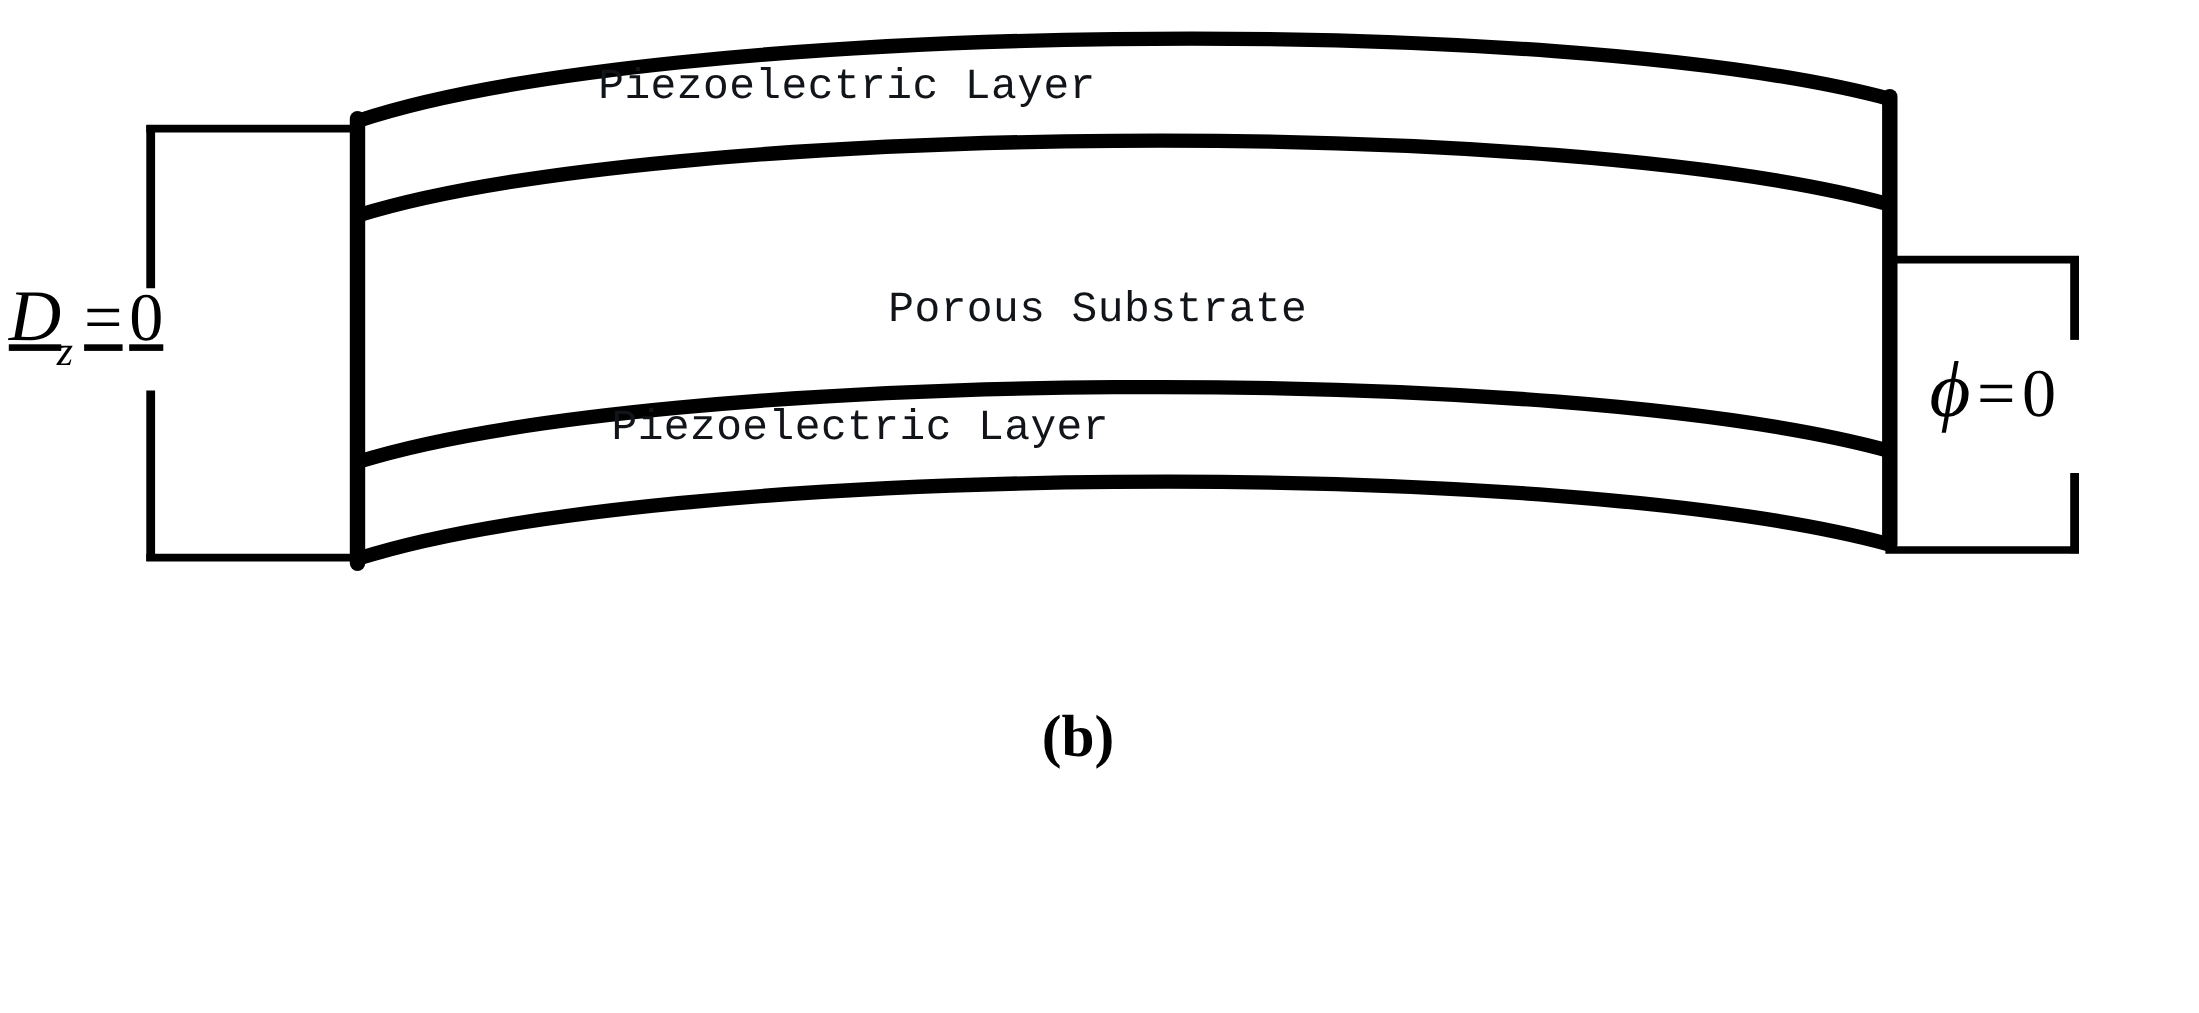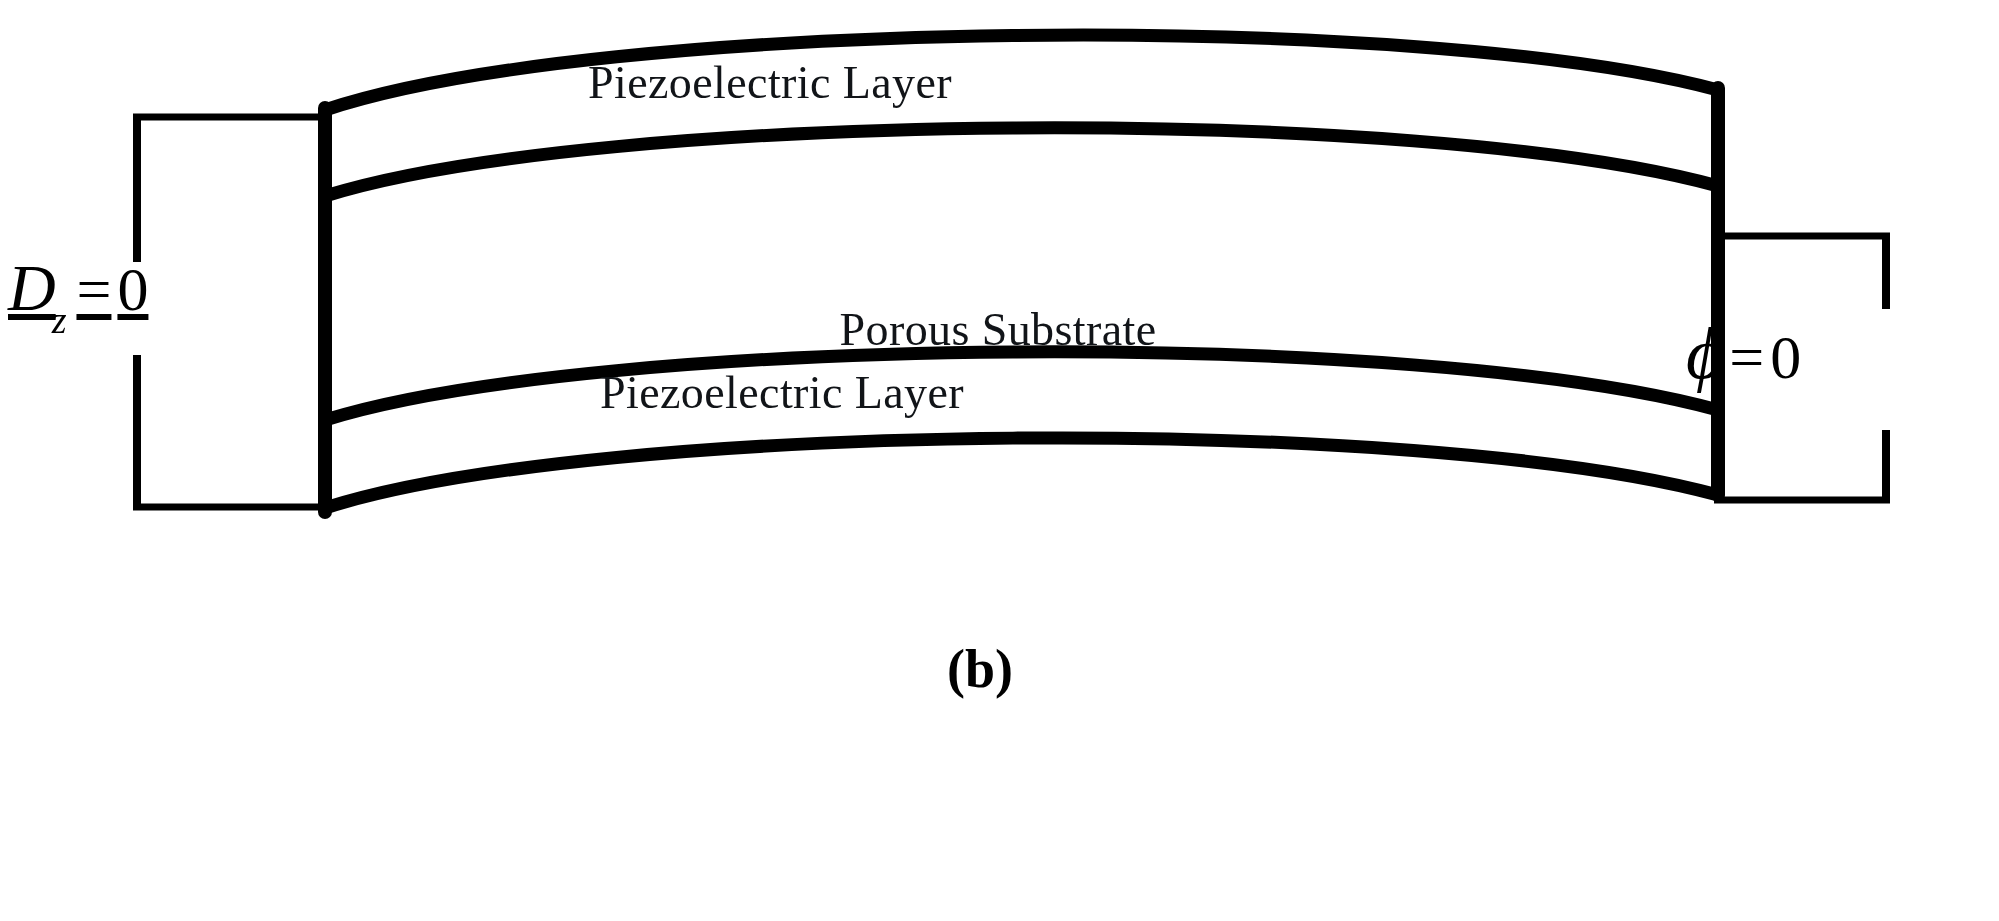--- a/index.html
+++ b/index.html
@@ -33,24 +33,25 @@
   }
   .lbl {
     position: absolute;
     white-space: nowrap;
     font-family: "Liberation Serif", "DejaVu Serif", serif;
     color: #111418;
     line-height: 1;
     -webkit-font-smoothing: antialiased;
   }
   .layer-label {
-    font-size: 46px;
+    font-size: 39px;
     letter-spacing: 0.4px;
     text-align: center;
     transform: translateX(-50%);
+    font-family: Liberation Mono, monospace;
   }
   .bc-label {
     font-size: 62px;
     color: #000;
   }
   .bc-label .var {
     font-style: italic;
     font-size: 66px;
   }
   .bc-label .sub {
@@ -121,27 +122,27 @@
       <path d="M 325,196 C 600,110 1420,104 1718,186" stroke-width="13"></path>
 
       <path d="M 325,420 C 600,334 1420,328 1718,410" stroke-width="13"></path>
 
       <path d="M 325,508 C 600,420 1420,414 1718,495" stroke-width="13"></path>
     </g>
   </svg>
 
   <div class="lbl layer-label" style="left:770px; top:60px;">Piezoelectric Layer</div>
 
-  <div class="lbl layer-label" style="left:998px; top:263px;margin-top:44px;">Porous Substrate</div>
+  <div class="lbl layer-label" style="left:998px; top:263px;">Porous Substrate</div>
 
   <div class="lbl layer-label" style="left:782px; top:370px;">Piezoelectric Layer</div>
 
   <div class="lbl bc-label" style="left:8px; top:255px;text-decoration:underline;">
     <span class="var">D</span><span class="sub">z</span><span class="eq">=</span><span class="zero">0</span>
   </div>
 
-  <div class="lbl bc-label" style="left:1686px; top:318px;">
+  <div class="lbl bc-label" style="left:1754px; top:318px;">
     <span class="phi">ϕ</span><span class="eq">=</span><span class="zero">0</span>
   </div>
 
   <div class="caption" style="left:980px; top:638px;">(b)</div>
 
 </div>
 
 </body></html>

